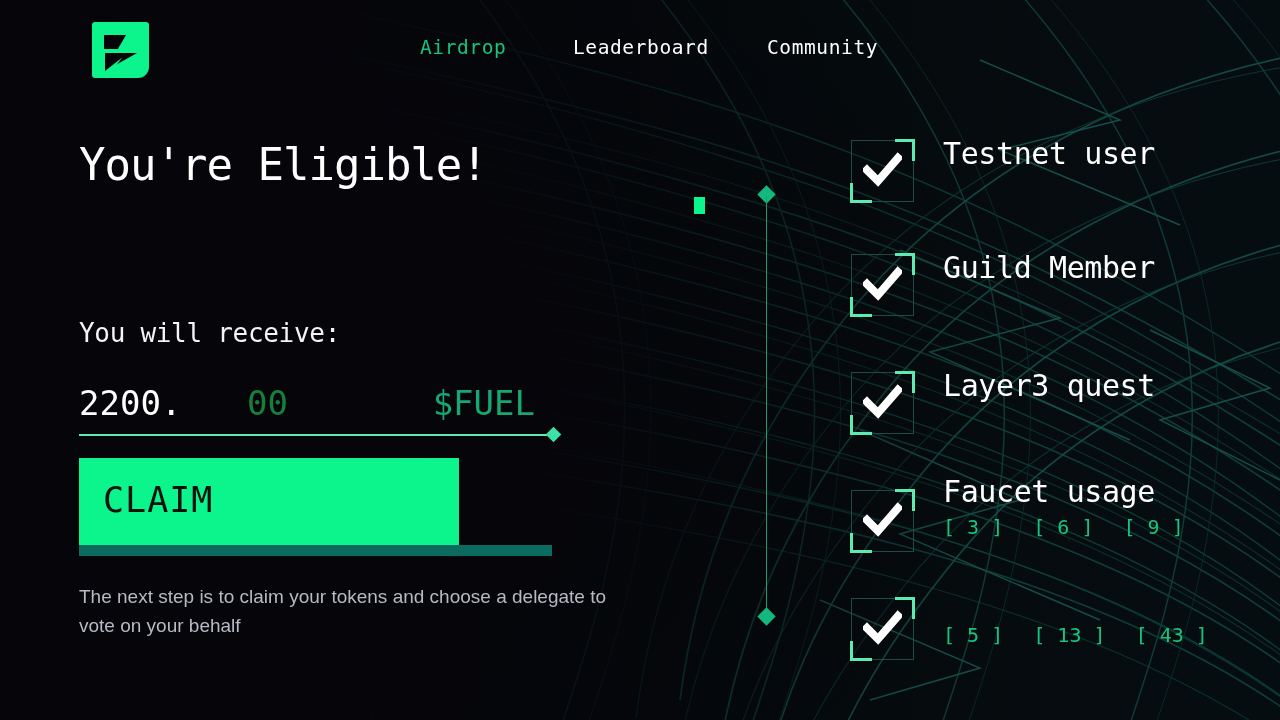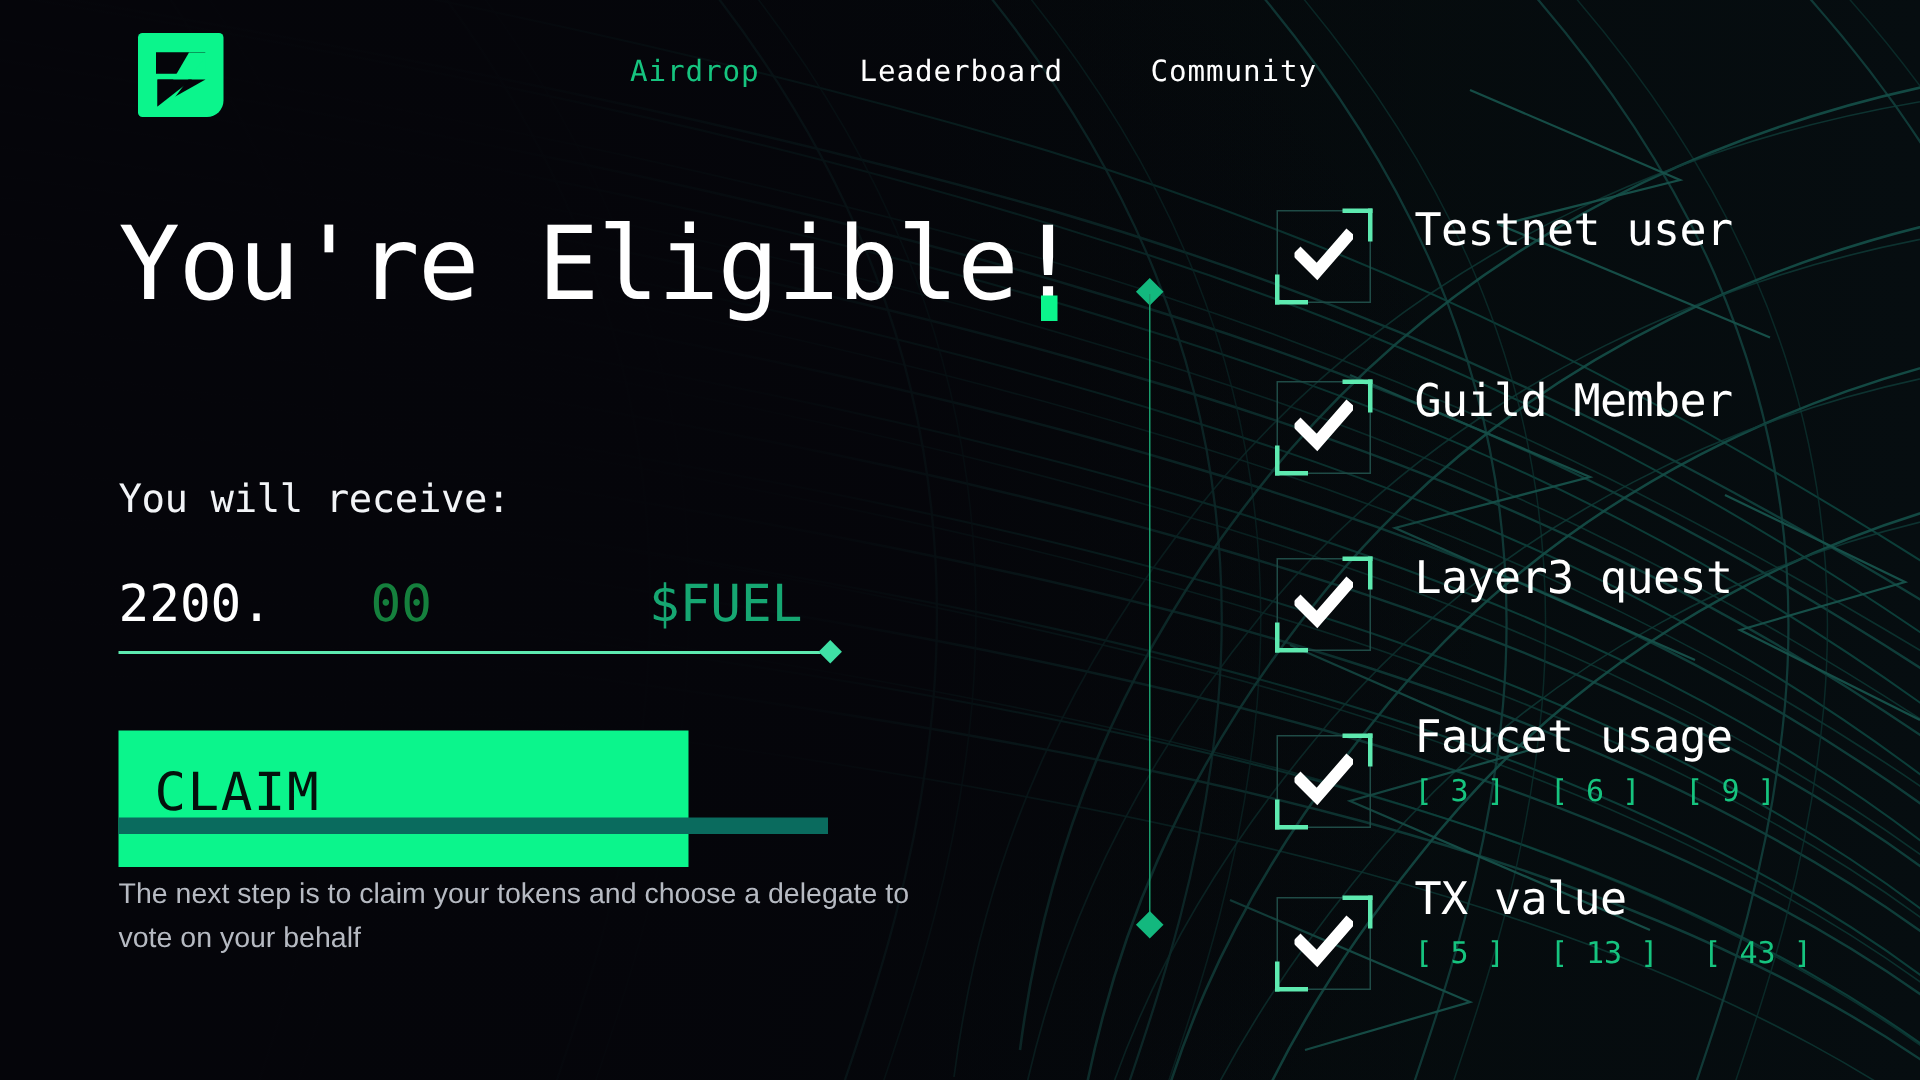--- a/index.html
+++ b/index.html
@@ -40,21 +40,21 @@
   #nav-airdrop{ left:420px; }
   #nav-leaderboard{ left:573px; }
   #nav-community{ left:767px; }
 
   
   #left-col{ position:absolute; left:0; top:0; width:700px; height:720px; z-index:6; }
 
   #headline{
     position:absolute; left:79px; top:143px;
     font-family:"DejaVu Sans Mono", monospace;
-    font-size:68px; font-weight:400; letter-spacing:-1px;
+    font-size:44px; font-weight:400; letter-spacing:-1px;
     color:#ffffff; white-space:nowrap; line-height:1;
   }
   #headline-dot{
     position:absolute; left:694px; top:197px;
     width:11px; height:17px; background:#0bf58c;
   }
 
   #receive-label{
     position:absolute; left:79px; top:318px;
     font-family:"DejaVu Sans Mono", monospace;
@@ -82,21 +82,21 @@
   #amount-underline{
     position:absolute; left:79px; top:434px; width:468px; height:2px;
     background:#5eeab0;
   }
   #amount-diamond{
     position:absolute; left:548px; top:429px; width:11px; height:11px;
     background:#3fe0a5; transform:rotate(45deg);
   }
 
   #claim-button{
-    position:absolute; left:79px; top:487px; width:380px; height:91px;
+    position:absolute; left:79px; top:458px; width:380px; height:91px;
     background:#0bf58c; border:none; cursor:pointer; padding:0;
     display:block;
   }
   #claim-label{
     position:absolute; left:24px; top:20px;
     font-family:"DejaVu Sans Mono", monospace;
     font-size:35px; letter-spacing:1px; color:#04110c; line-height:45px;
   }
   #claim-shadow{
     position:absolute; left:79px; top:545px; width:473px; height:11px;
@@ -347,21 +347,20 @@
     <div class="checkbox">
       <div class="cb-border"></div>
       <div class="cb-corner cb-c1"></div>
       <div class="cb-corner cb-c2"></div>
       <div class="cb-corner cb-c3"></div>
       <div class="cb-corner cb-c4"></div>
       <svg class="cb-tick" width="39" height="38" viewBox="0 0 39 38">
         <path d="M4,18 L15,29 L35,6" stroke="#ffffff" stroke-width="8" fill="none" stroke-linecap="square" stroke-linejoin="miter"></path>
       </svg>
     </div>
-    <div class="check-label with-sub">TX value</div>
     <div class="check-subs">
       <span class="tier">[ 5 ]</span>
       <span class="tier">[ 13 ]</span>
       <span class="tier">[ 43 ]</span>
     </div>
   </div>
 
 </div>
 
 </body></html>

